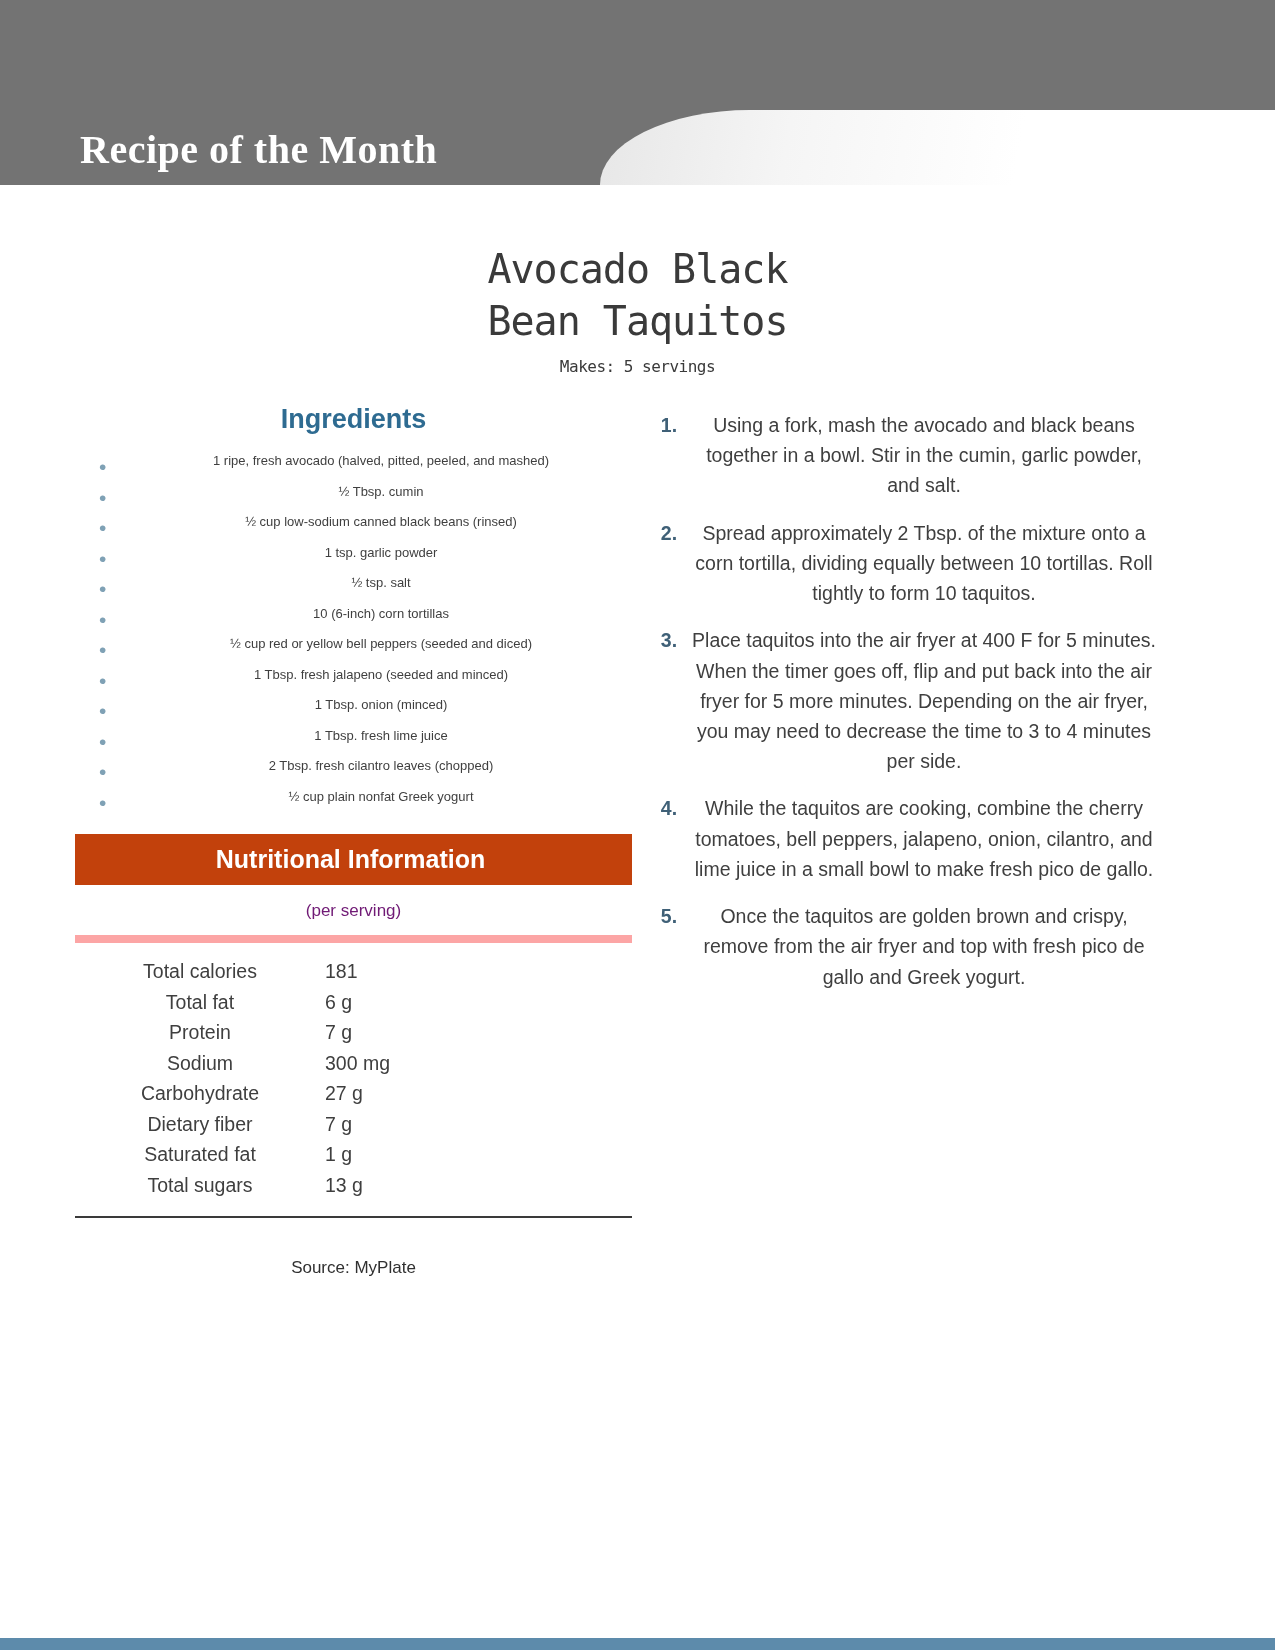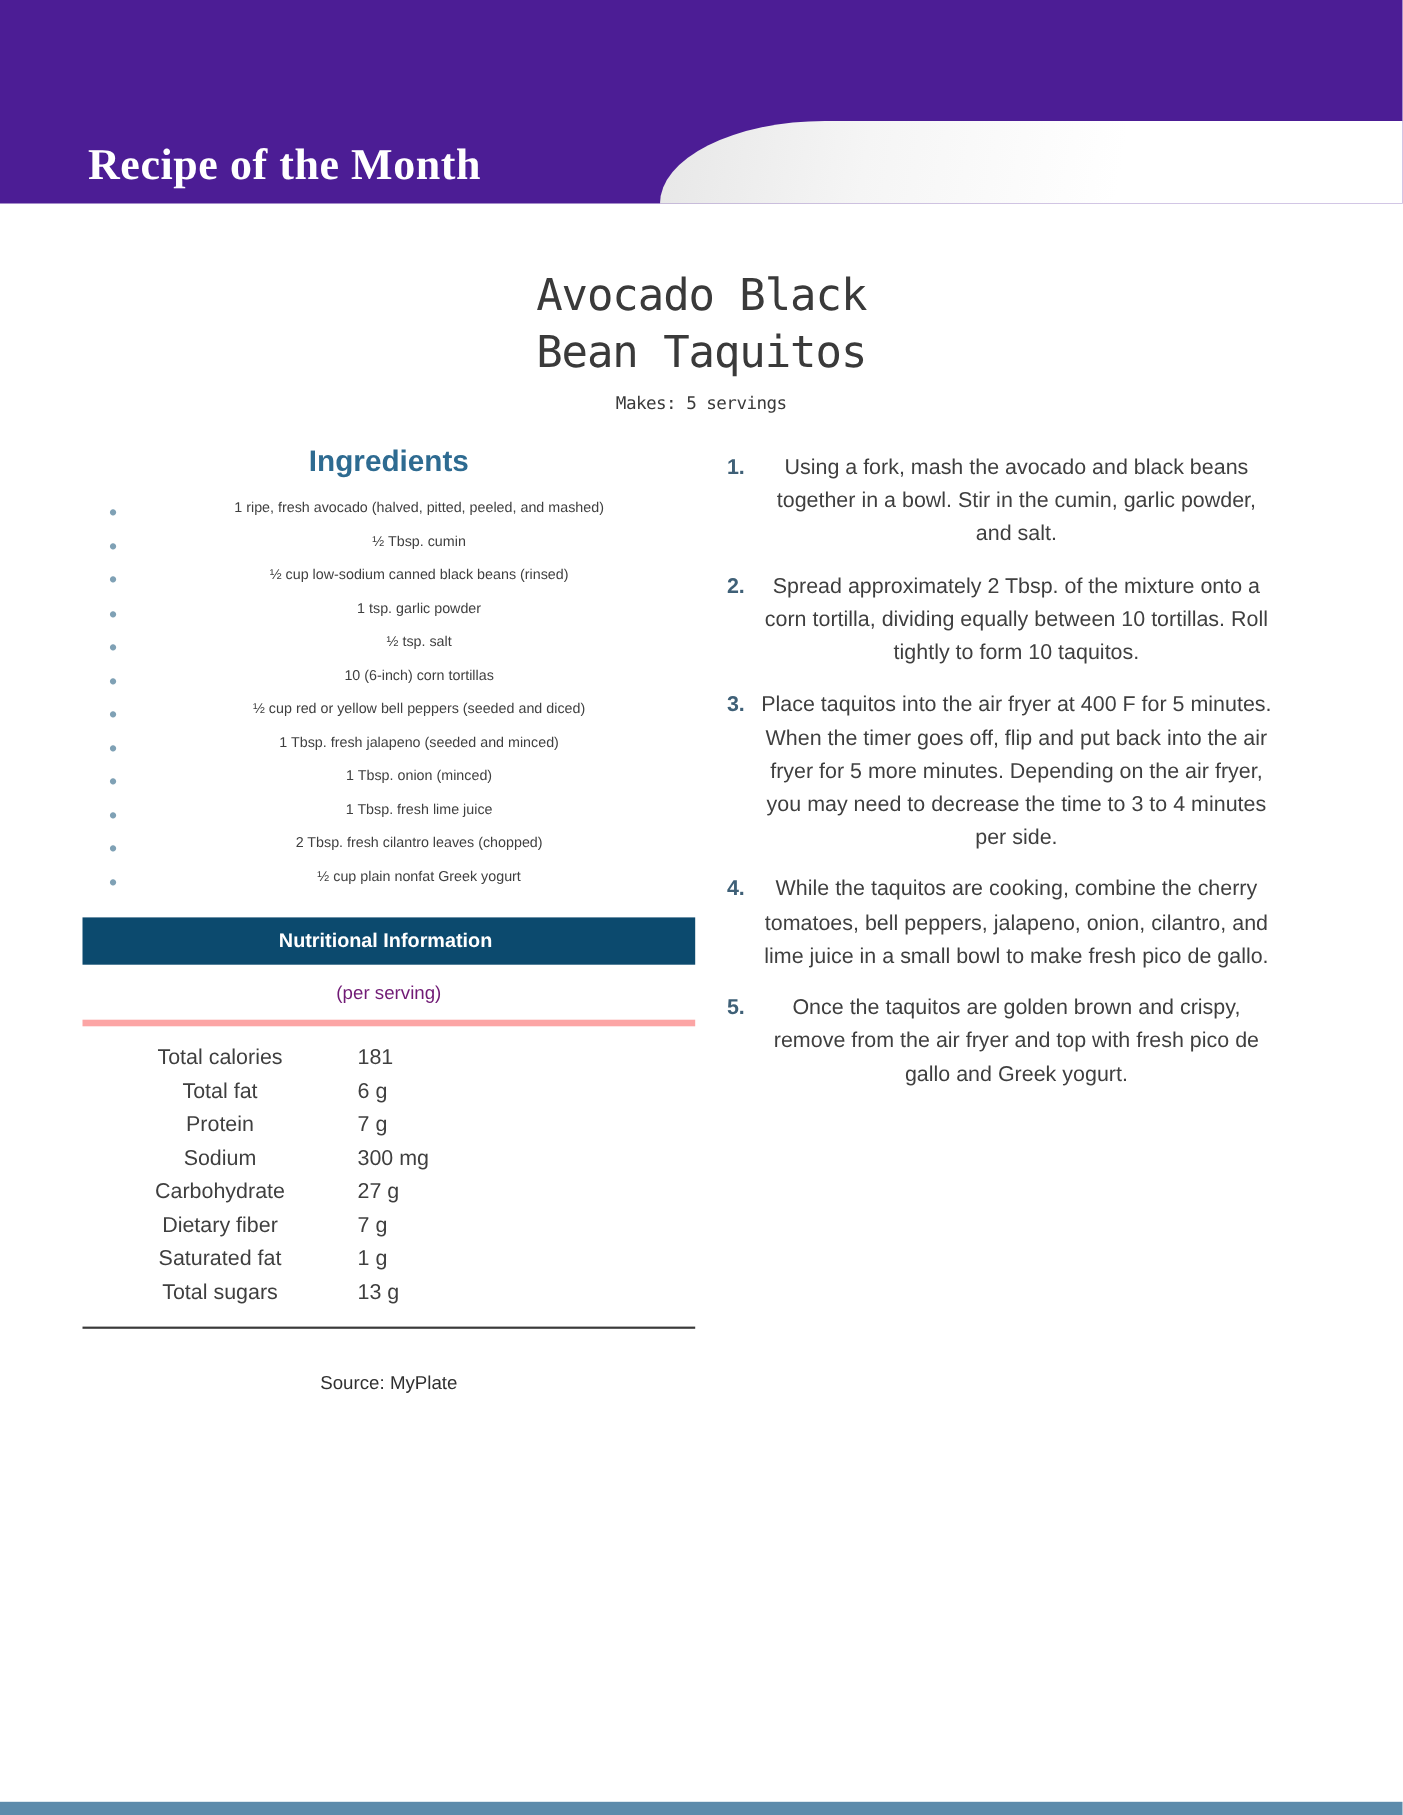--- a/index.html
+++ b/index.html
@@ -10,21 +10,21 @@
     color: #3f3f3f;
     position: relative;
     overflow: hidden;
   }
   .page { width: 1275px; height: 1650px; position: relative; background: #ffffff; }
 
   
   .header {
     position: relative;
     height: 185px;
-    background: #4c1d95;
+    background: #737373;
   }
   .header-curve {
     position: absolute;
     top: 110px; left: 600px; right: 0; bottom: 0;
     background: linear-gradient(100deg, #e7e7e7 0%, #f5f5f5 28%, #ffffff 62%);
     border-top-left-radius: 150px 75px;
   }
   .banner-title {
     position: absolute;
     left: 80px; top: 112px;
@@ -100,34 +100,34 @@
     line-height: 1.55;
   }
   .step-text {
     font-size: 19.5px;
     line-height: 1.55;
   }
 
   
   .nutrition-banner {
     margin-top: 28px;
-    background: #0c4a6e;
+    background: #c2410c;
     color: #ffffff;
-    font-size: 18px;
+    font-size: 25px;
     font-weight: bold;
     padding: 11px 10px 11px 4px;
   }
   .per-serving {
     margin-top: 16px;
     font-size: 17px;
     color: #701a75;
   }
   .nutrition-table {
     margin-top: 14px;
-    border-top: 6px solid #fca5a5;
+    border-top: 8px solid #fca5a5;
     border-bottom: 2px solid #3a3a3a;
     padding: 13px 0 16px 0;
   }
   .nutrition-row { display: flex; line-height: 30.5px; font-size: 19.5px; }
   .n-label { width: 250px; flex-shrink: 0; }
   .n-value { }
 
   .source {
     margin-top: 40px;
     font-size: 17px;

